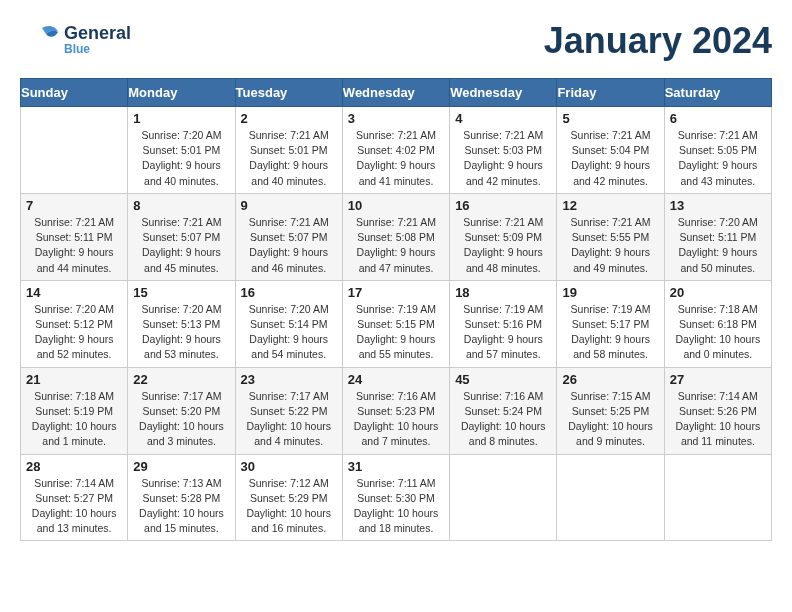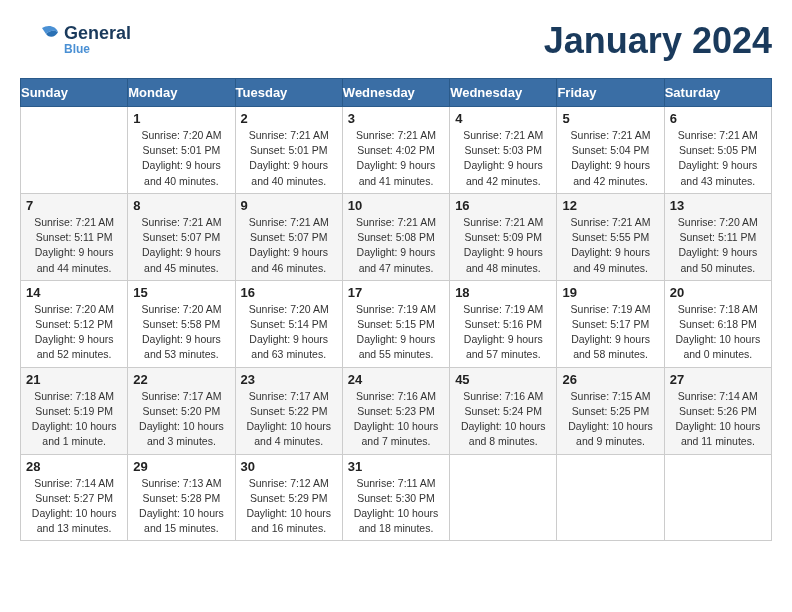--- a/index.html
+++ b/index.html
@@ -241,30 +241,30 @@
           <div class="day-info">
             <span>Sunrise: 7:20 AM</span><br>
             <span>Sunset: 5:12 PM</span><br>
             <span>Daylight: 9 hours and 52 minutes.</span>
           </div>
         </td>
         <td>
           <span class="day-number">15</span>
           <div class="day-info">
             <span>Sunrise: 7:20 AM</span><br>
-            <span>Sunset: 5:58 PM</span><br>
+            <span>Sunset: 5:13 PM</span><br>
             <span>Daylight: 9 hours and 53 minutes.</span>
           </div>
         </td>
         <td>
           <span class="day-number">16</span>
           <div class="day-info">
             <span>Sunrise: 7:20 AM</span><br>
             <span>Sunset: 5:14 PM</span><br>
-            <span>Daylight: 9 hours and 63 minutes.</span>
+            <span>Daylight: 9 hours and 54 minutes.</span>
           </div>
         </td>
         <td>
           <span class="day-number">17</span>
           <div class="day-info">
             <span>Sunrise: 7:19 AM</span><br>
             <span>Sunset: 5:15 PM</span><br>
             <span>Daylight: 9 hours and 55 minutes.</span>
           </div>
         </td>

